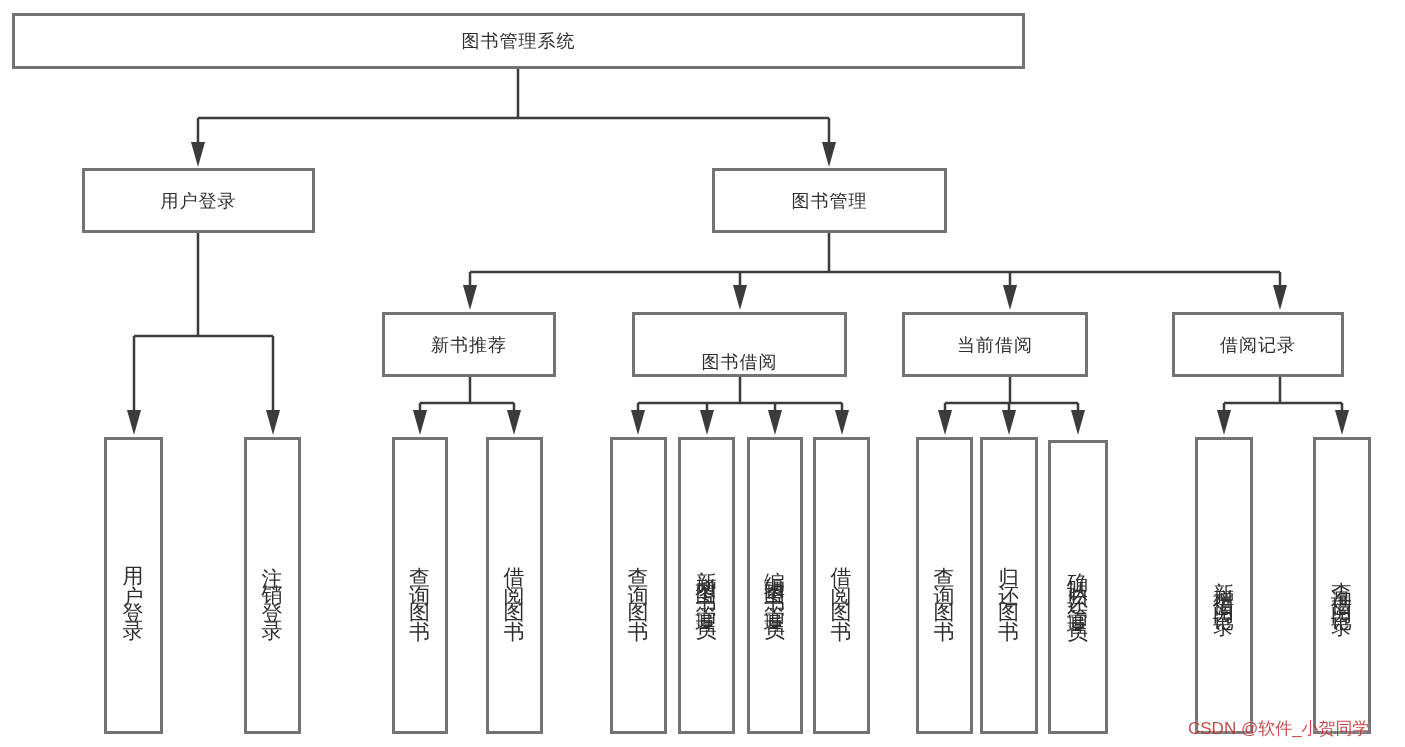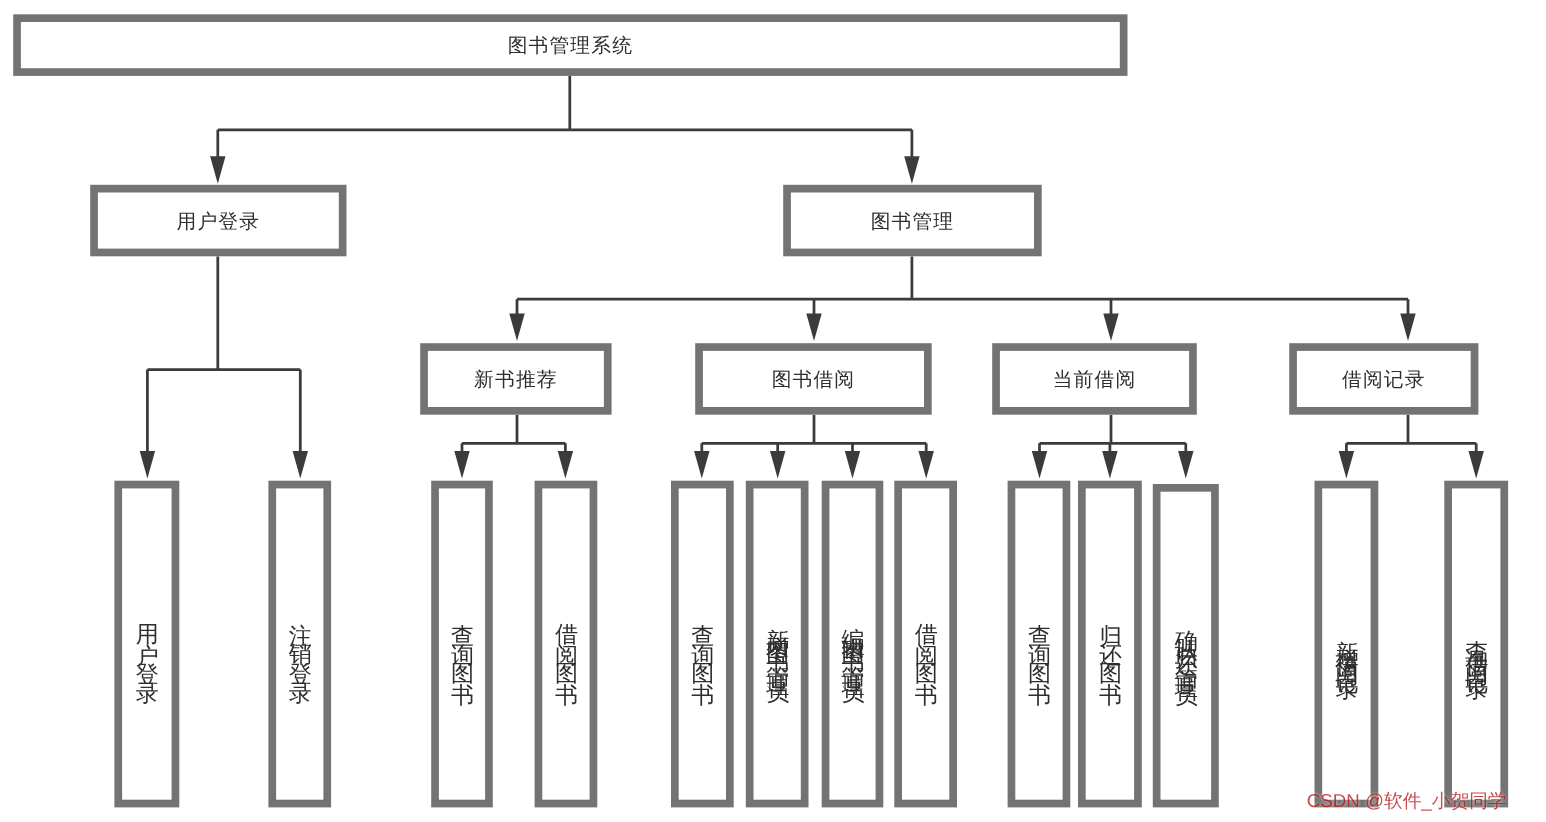--- a/index.html
+++ b/index.html
@@ -8,21 +8,21 @@
     width:1405px;height:747px;
     background:#ffffff;
     font-family:"Liberation Sans","DejaVu Sans",sans-serif;
     overflow:hidden;
   }
   .connector-layer{position:absolute;left:0;top:0;width:1405px;height:747px;}
   .node{
     position:absolute;
     box-sizing:border-box;
     background:#ffffff;
-    border:7px solid #737373;
+    border:3px solid #737373;
     color:#2e2e2e;
     display:flex;align-items:center;justify-content:center;
   }
   .hbox{font-size:18px;letter-spacing:1px;white-space:nowrap;}
   .vbox{padding:4px 0;}
   .vtext{
     writing-mode:vertical-rl;
     font-size:21px;
     letter-spacing:18px;
     line-height:1;
@@ -84,21 +84,21 @@
   <div class="node hbox" style="left:82px;top:168px;width:233px;height:65px;">
     <span>用户登录</span>
   </div>
   <div class="node hbox" style="left:712px;top:168px;width:235px;height:65px;">
     <span>图书管理</span>
   </div>
 
   <div class="node hbox" style="left:362px;top:312px;width:174px;height:65px;margin-left:20px;">
     <span>新书推荐</span>
   </div>
-  <div class="node hbox" style="left:632px;top:312px;width:215px;height:65px;">
+  <div class="node hbox" style="left:632px;top:312px;width:215px;height:65px;align-items:flex-end;">
     <span>图书借阅</span>
   </div>
   <div class="node hbox" style="left:902px;top:312px;width:186px;height:65px;">
     <span>当前借阅</span>
   </div>
   <div class="node hbox" style="left:1172px;top:312px;width:172px;height:65px;">
     <span>借阅记录</span>
   </div>
 
   <div class="node vbox" style="left:104px;top:437px;width:59px;height:297px;">

